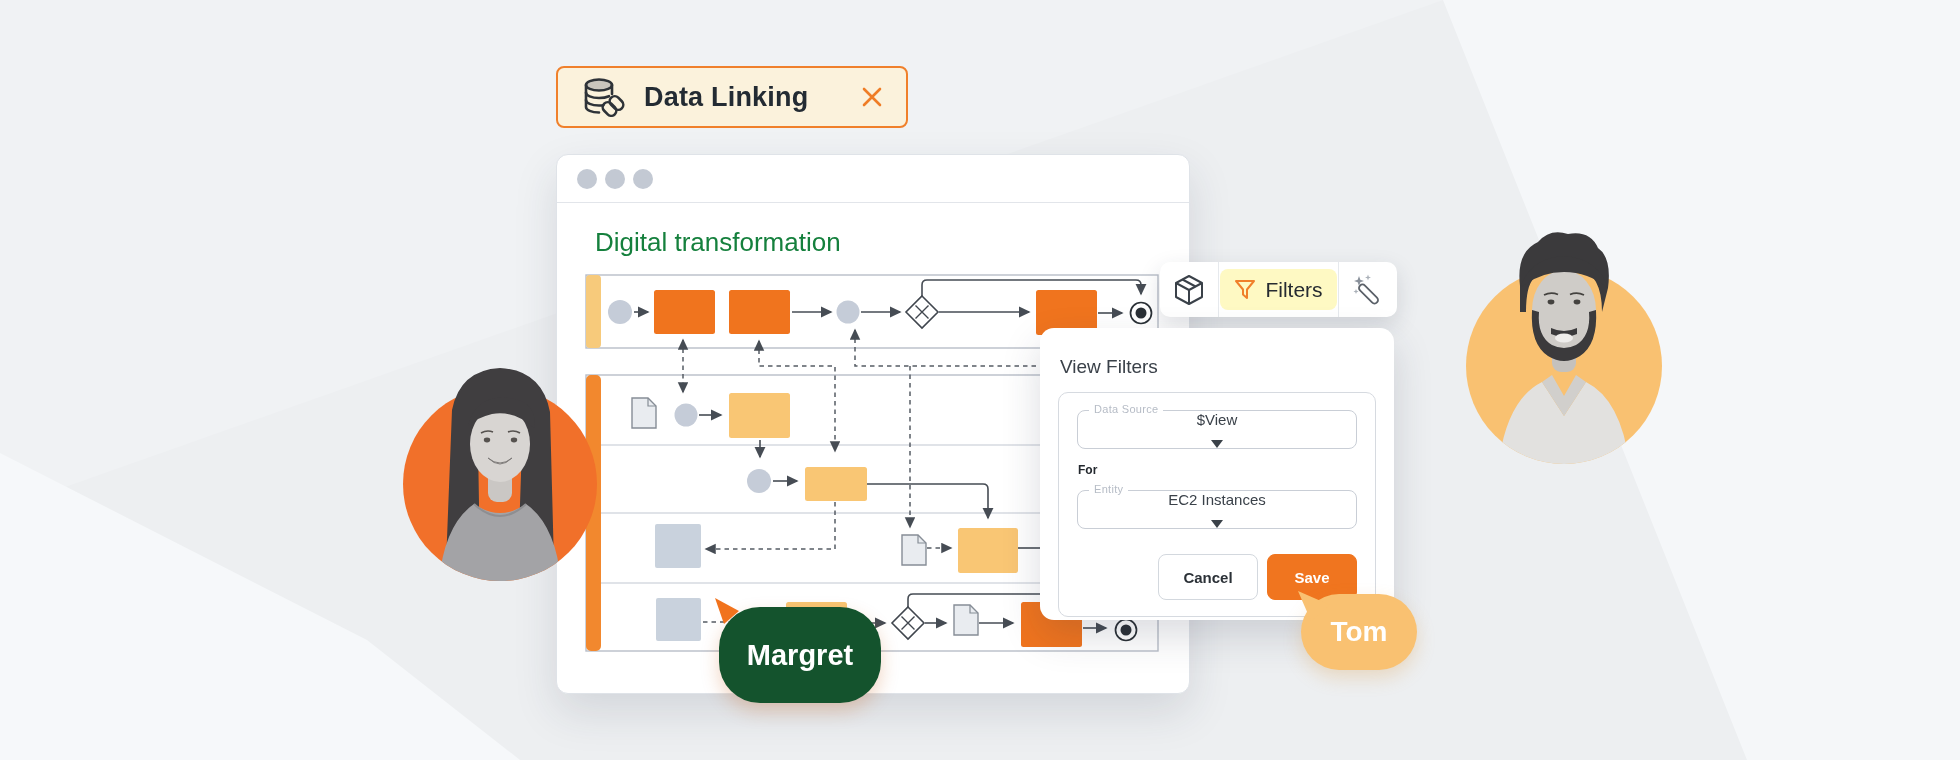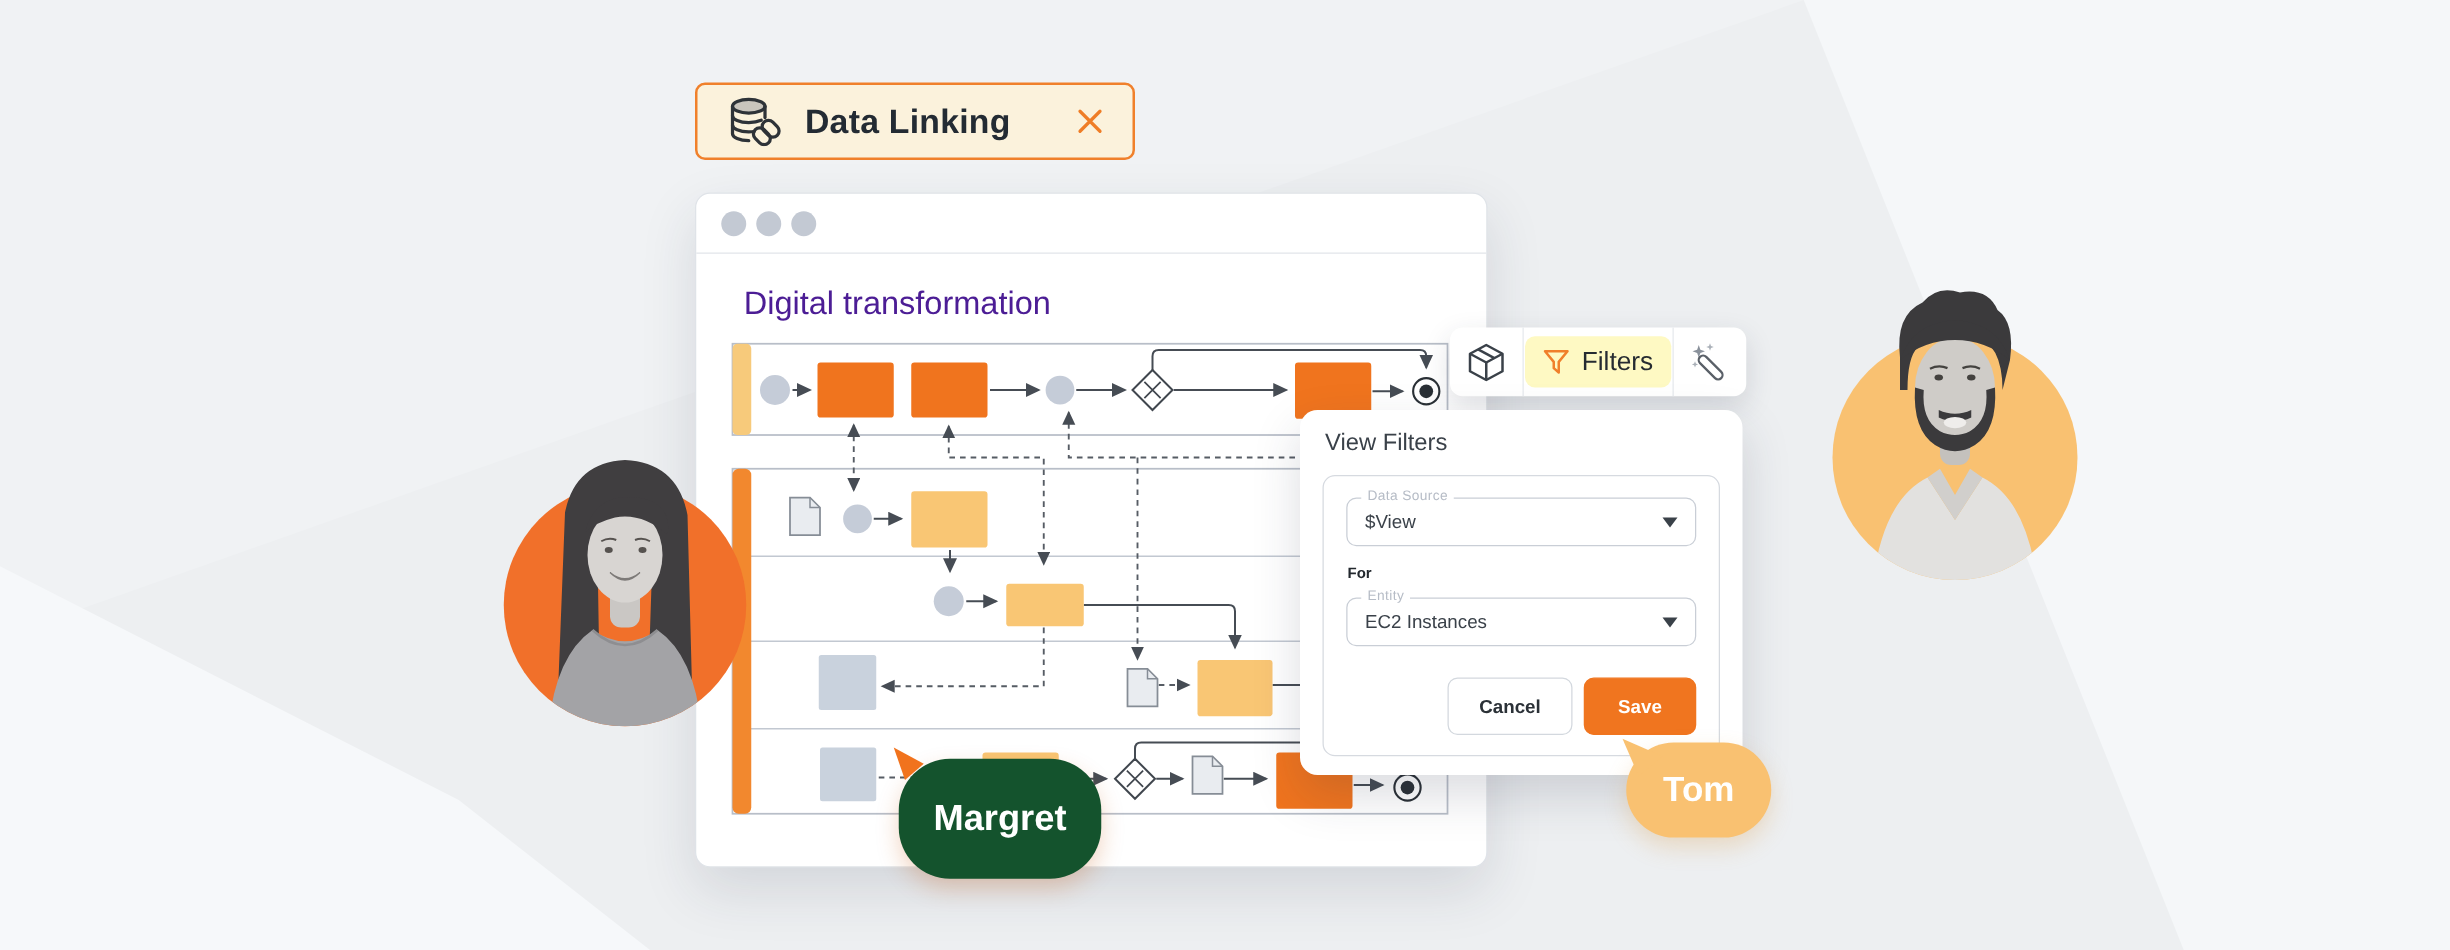--- a/index.html
+++ b/index.html
@@ -15,21 +15,21 @@
   .badge .db-ic{width:46px;height:40px;margin-right:18px;flex:0 0 auto;}
   .badge .label{font-size:27px;font-weight:bold;color:#232B33;letter-spacing:.2px;flex:1;}
   .badge .x-ic{width:24px;height:24px;flex:0 0 auto;cursor:pointer;}
 
   
   .win{position:absolute;left:556px;top:154px;width:634px;height:540px;z-index:2;
     background:#ffffff;border:1px solid #dfe3e8;border-radius:12px;
     box-shadow:0 18px 44px rgba(40,50,70,.13);}
   .win-head{height:48px;border-bottom:1px solid #e2e5ea;display:flex;align-items:center;padding-left:20px;}
   .dot{width:20px;height:20px;border-radius:50%;background:#c3c9d3;margin-right:8px;}
-  .win-title{margin:24px 0 0 38px;font-size:26px;font-weight:500;color:#4c1d95;}
+  .win-title{margin:24px 0 0 38px;font-size:26px;font-weight:500;color:#15803d;}
 
   .diagram-svg{position:absolute;inset:0;z-index:3;pointer-events:none;}
 
   
   .avatar{position:absolute;z-index:4;}
   .avatar.woman{left:402px;top:352px;}
   .avatar.man{left:1464px;top:224px;}
 
   
   .toolbar{position:absolute;left:1160px;top:262px;width:237px;height:55px;z-index:6;
@@ -40,24 +40,24 @@
   .tb-cube{width:58px;}
   .tb-chip-wrap{flex:1;justify-content:center;}
   .tb-chip{display:flex;align-items:center;gap:9px;background:#fef9c3;border-radius:8px;
     height:41px;padding:0 14px;cursor:pointer;}
   .tb-chip .txt{font-size:21px;font-weight:500;color:#262B31;}
   .tb-wand{width:58px;}
 
   
   .panel{position:absolute;left:1040px;top:328px;width:354px;height:292px;z-index:6;
     background:#fff;border-radius:14px;box-shadow:0 16px 38px rgba(40,50,70,.17);}
-  .panel-title{margin:16px 0 0 20px;font-size:19px;color:#3A4149;}
+  .panel-title{margin:28px 0 0 20px;font-size:19px;color:#3A4149;}
   .card{margin:14px 18px 0 18px;border:1px solid #D6DAE0;border-radius:10px;padding:17px 18px 16px 18px;}
   .select{position:relative;height:39px;border:1.5px solid #C9CED6;border-radius:8px;
-    display:flex;align-items:center;padding:0 14px;cursor:pointer;background:#fff;}
+    display:flex;align-items:center;padding:0 14px;cursor:pointer;background:#fff;flex-direction:column;}
   .select .flabel{position:absolute;top:-8px;left:11px;background:#fff;padding:0 5px;
     font-size:11px;color:#B6BCC6;letter-spacing:.3px;}
   .select .val{font-size:15px;color:#3A4149;flex:1;}
   .caret{width:0;height:0;border-left:6px solid transparent;border-right:6px solid transparent;
     border-top:8px solid #3A4149;}
   .for-label{margin:14px 0 13px 1px;font-size:12px;font-weight:bold;color:#23282E;}
   .btn-row{display:flex;justify-content:flex-end;gap:9px;margin-top:25px;}
   .btn{height:46px;border-radius:8px;display:flex;align-items:center;justify-content:center;
     font-size:15px;font-weight:bold;cursor:pointer;}
   .btn.cancel{width:100px;background:#fff;border:1.5px solid #D3D8DE;color:#2B3137;}

